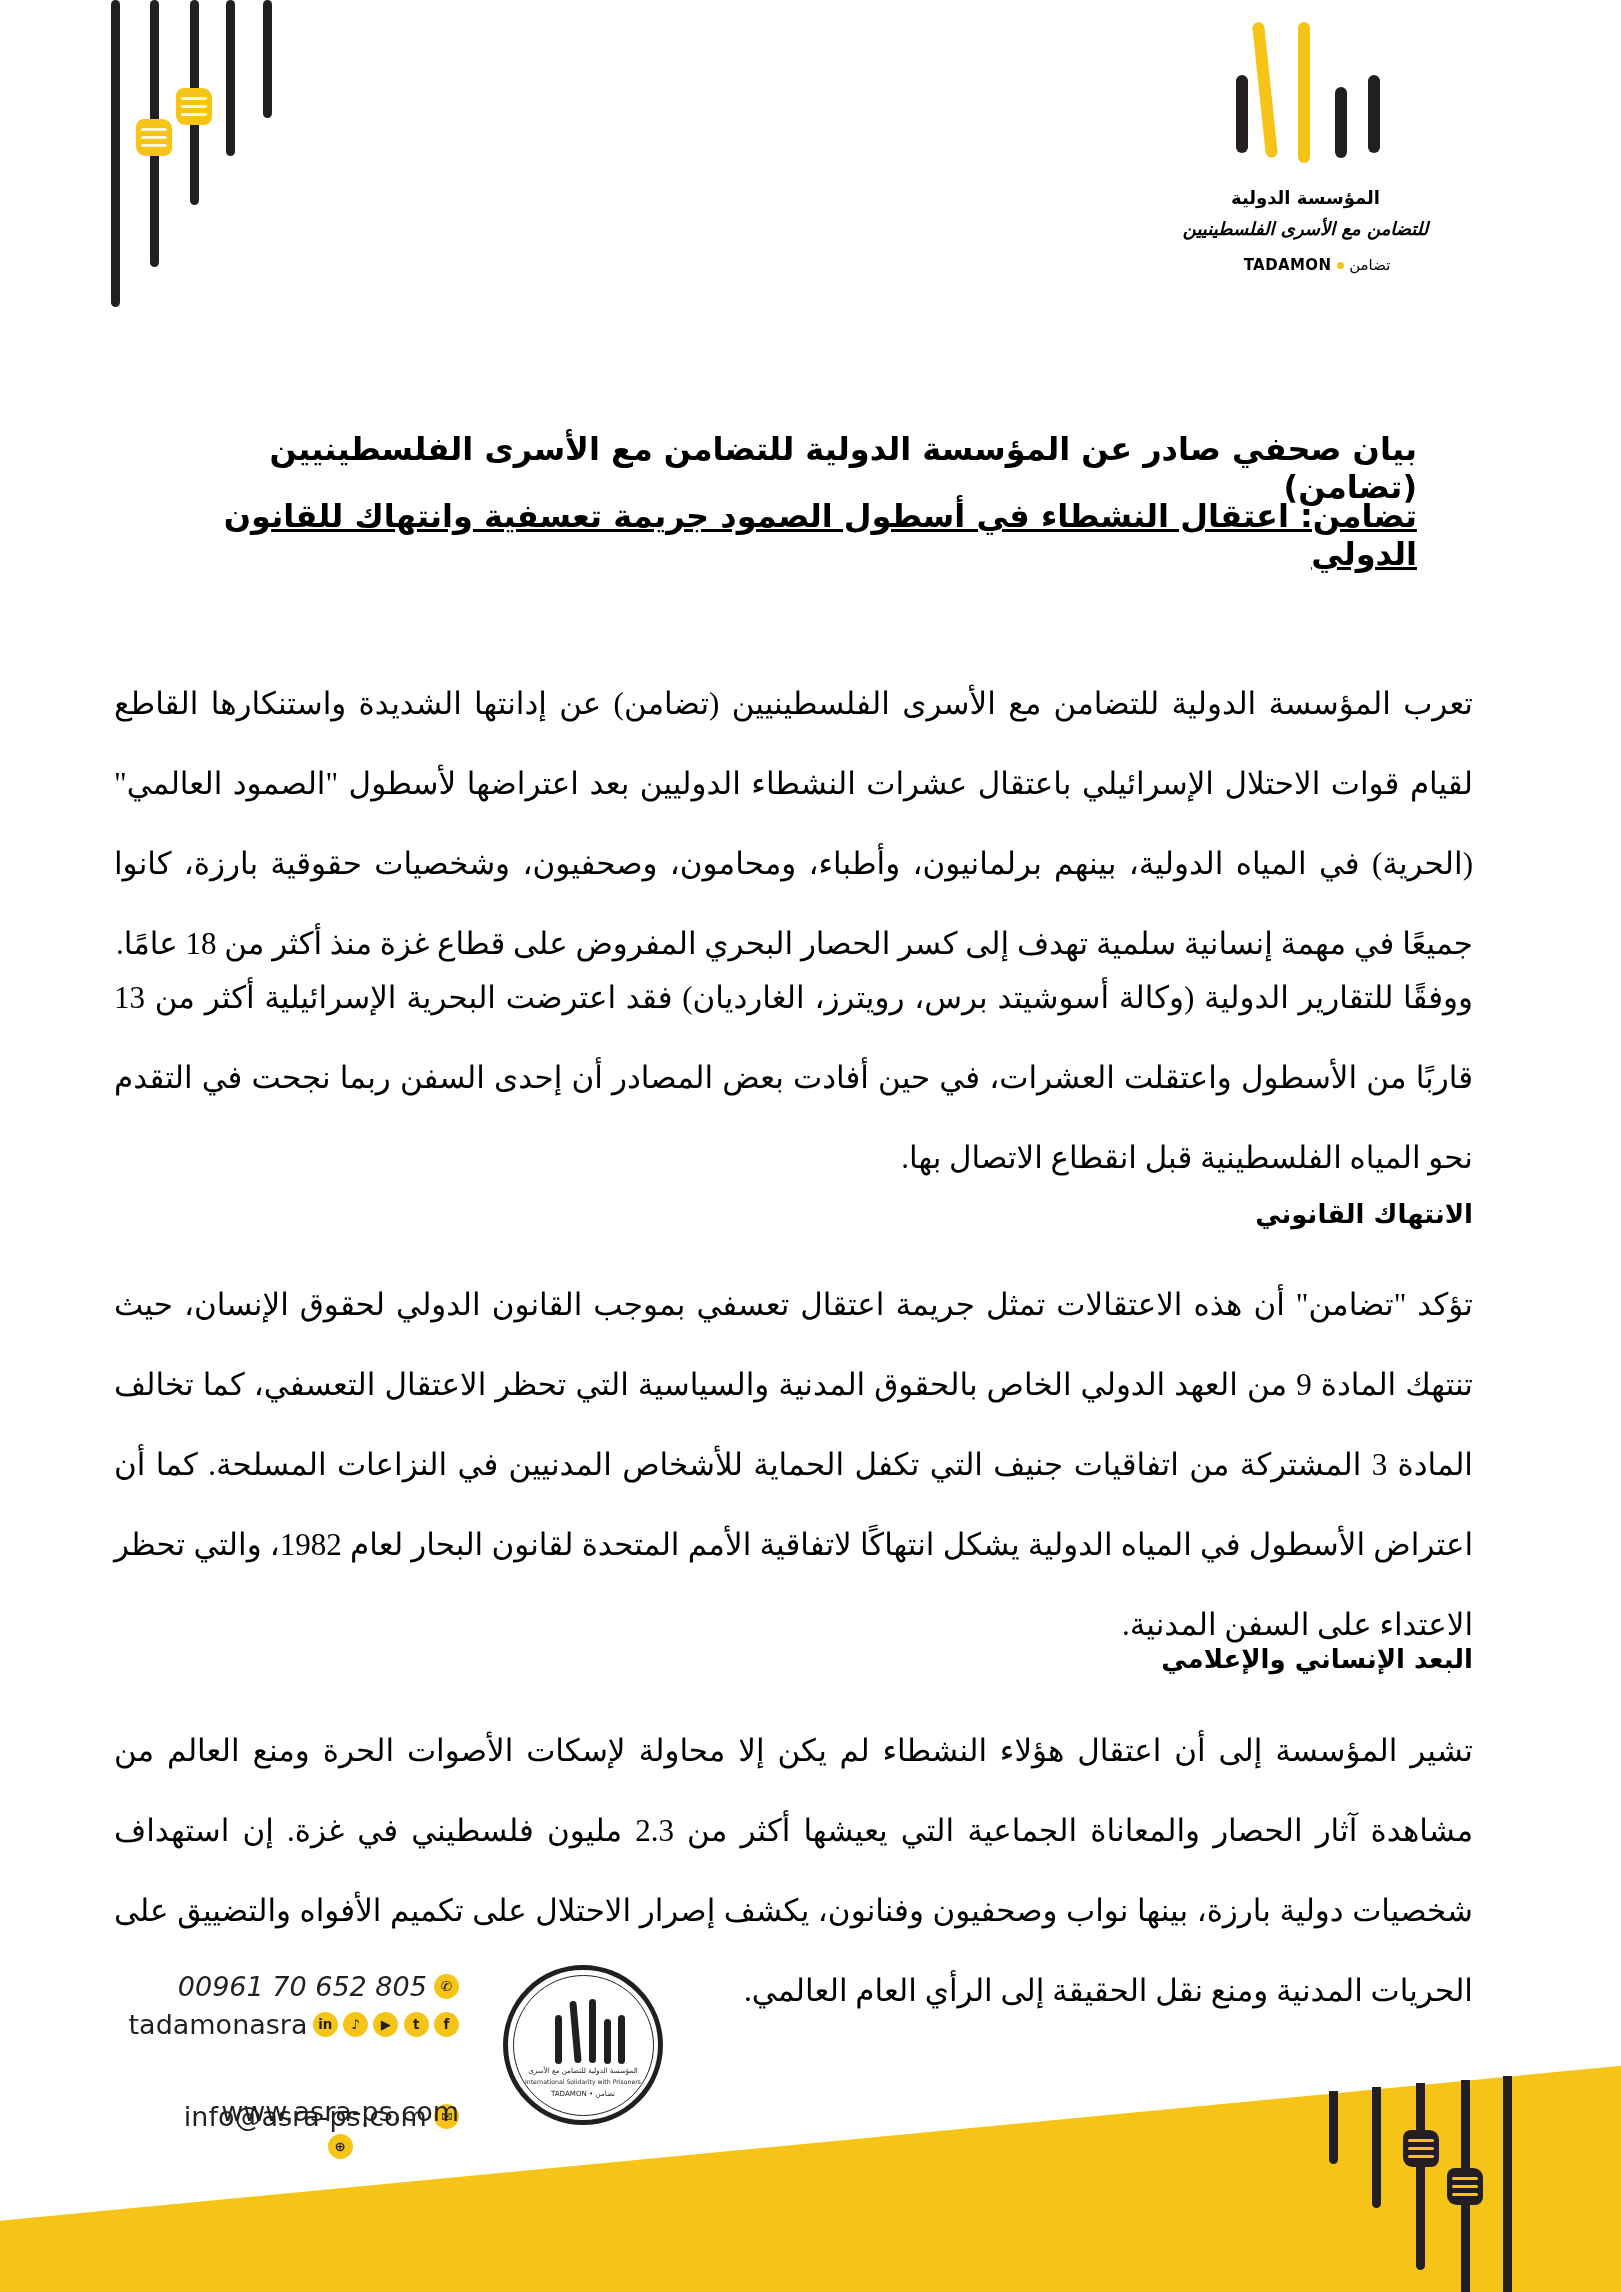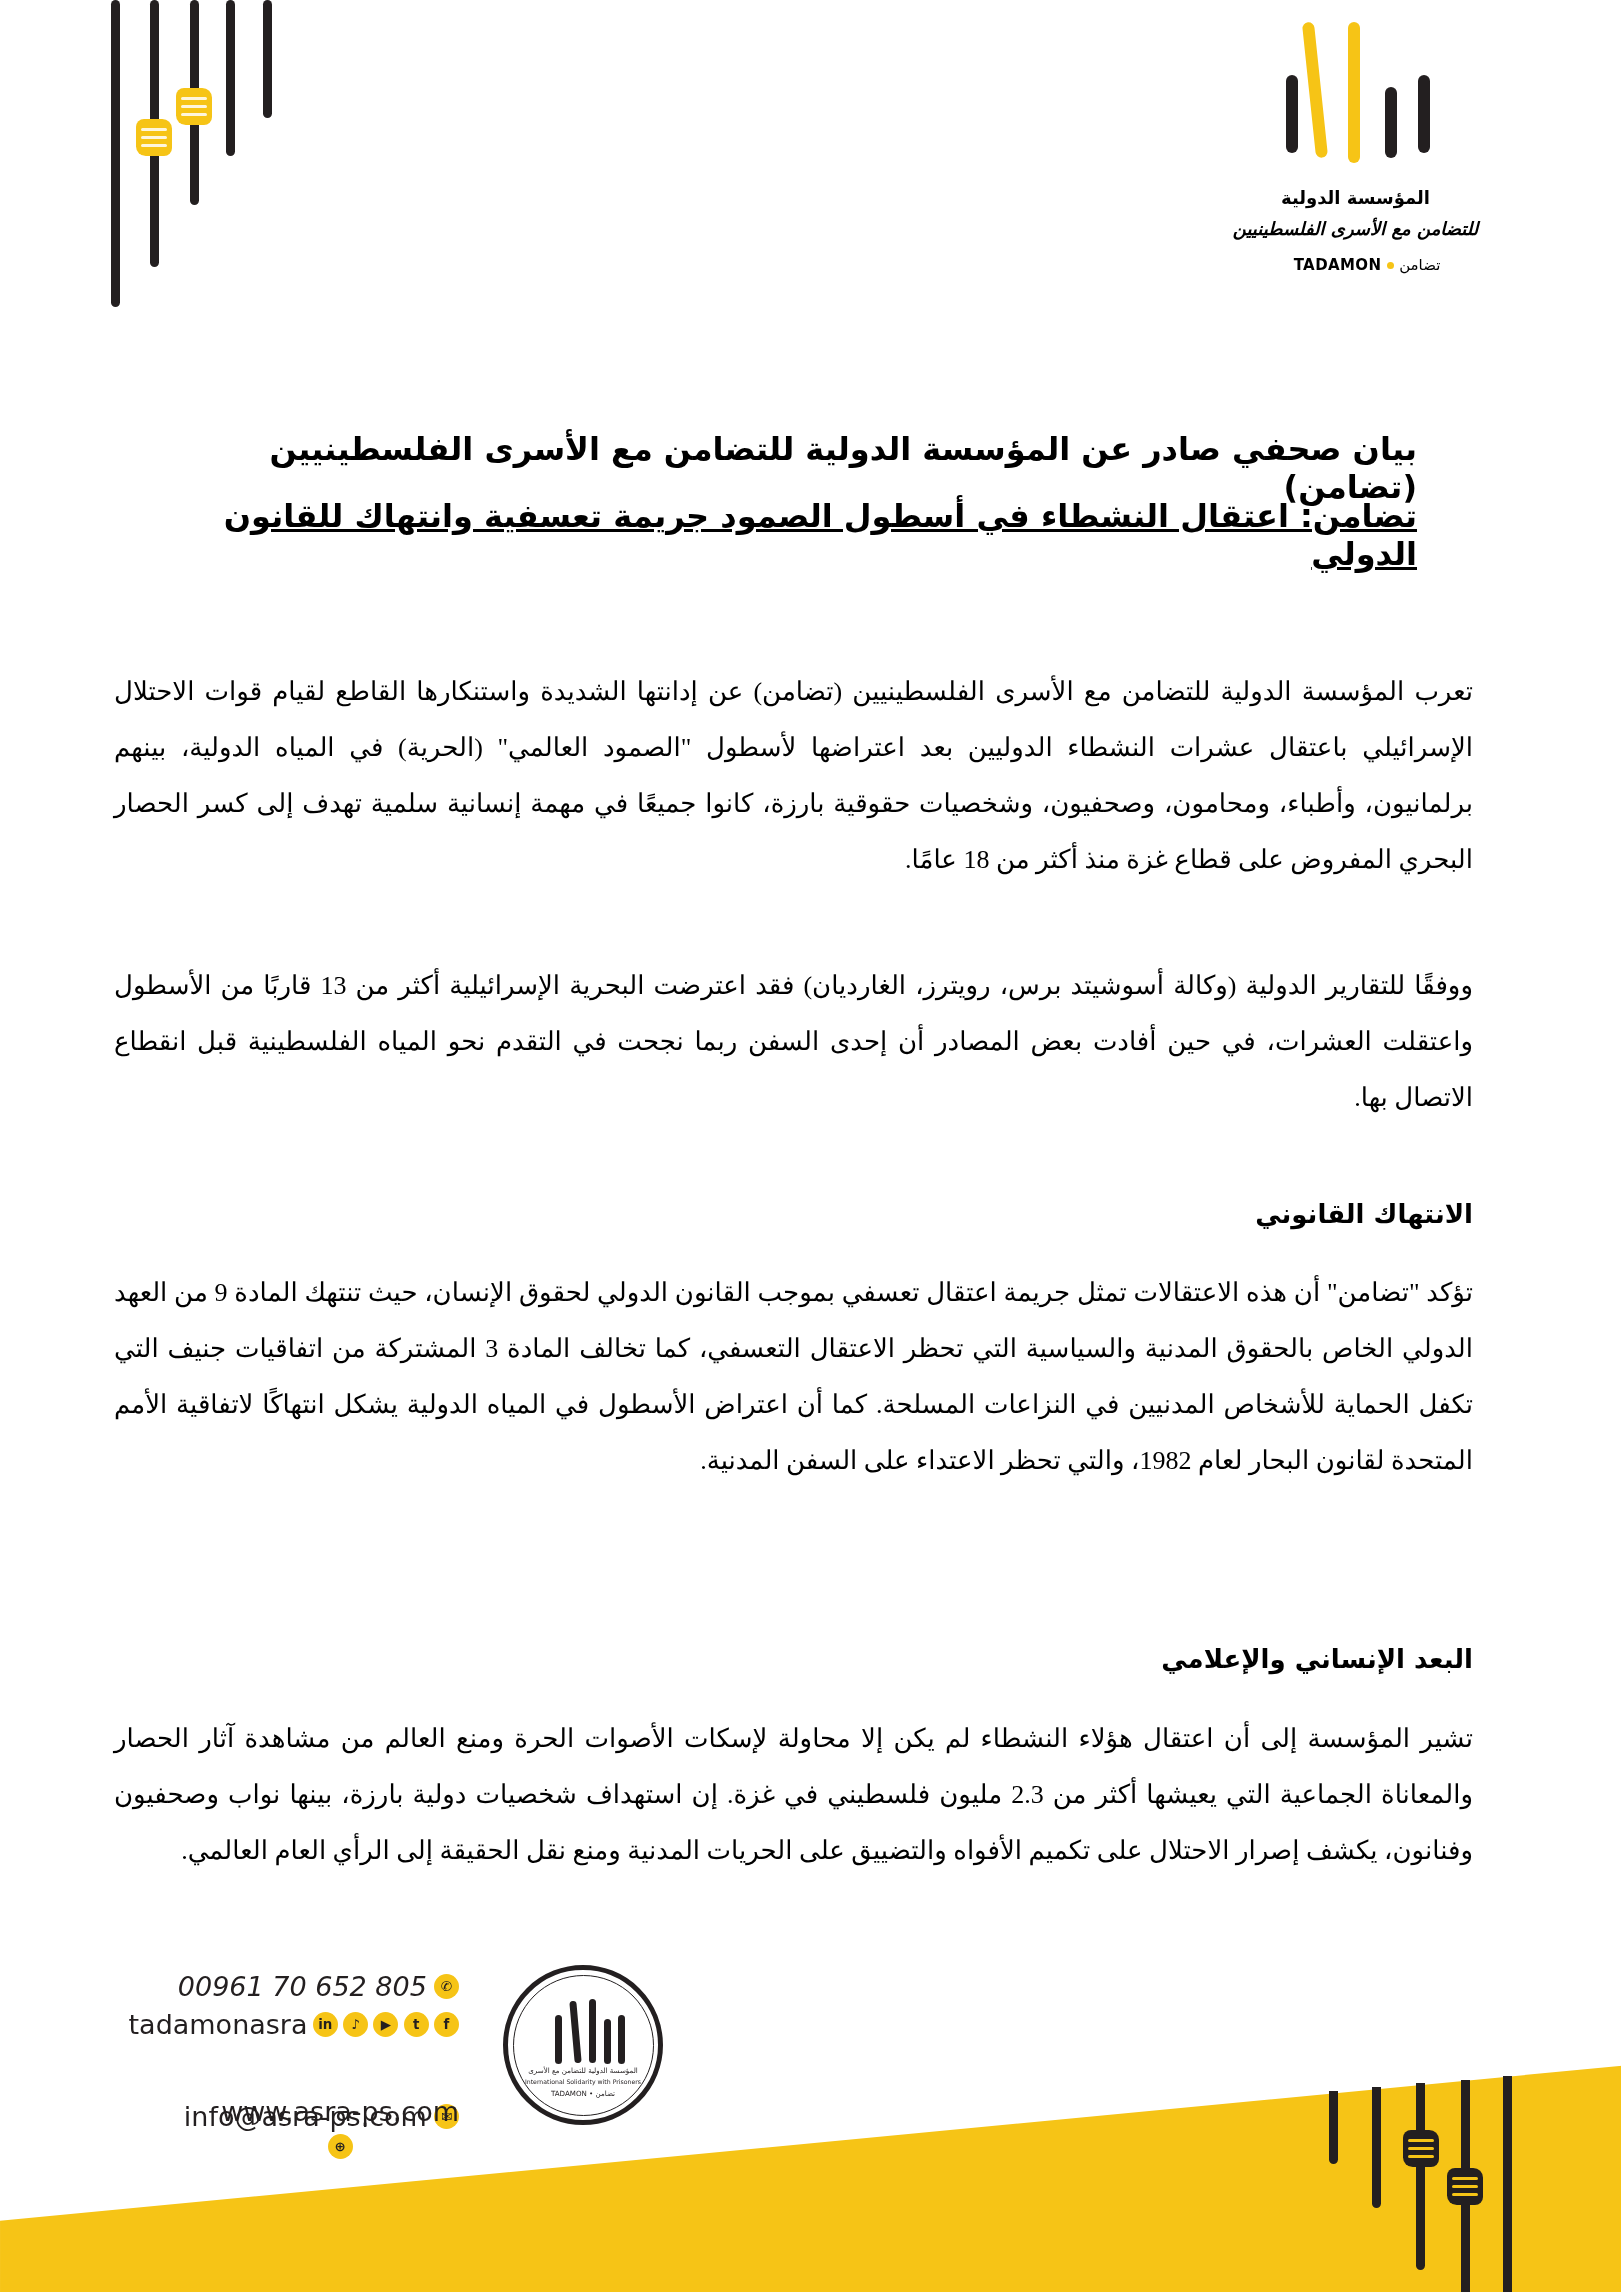--- a/index.html
+++ b/index.html
@@ -11,37 +11,37 @@
   .abs { position: absolute; }
 
   
   .tl-bar { position: absolute; width: 9px; background: #231f20; border-radius: 4.5px; top: 0; }
   .fist { position: absolute; width: 36px; height: 37px; background: #f6c416; border-radius: 8px 9.8px 8px 9.8px; }
   .fist i { position: absolute; left: 5.3px; right: 5.3px; height: 2.7px; background: #fff; opacity: .85; border-radius: 1.8px; }
   .fist.dark { background: #231f20; }
   .fist.dark i { background: #f6c416; opacity: 1; }
 
   
-  .logo { position: absolute; left: 1204px; top: 53px; width: 303px; height: 232px; }
+  .logo { position: absolute; left: 1154px; top: 53px; width: 303px; height: 232px; }
   .logo .lb { position: absolute; border-radius: 6.2px; width: 11.6px; }
   .logo .t1 { position: absolute; left: 0; right: 0; text-align: center; font-family: "DejaVu Sans", sans-serif; font-weight: bold; direction: rtl; }
   .logo-tag { position: absolute; top: 203px; left: 0; right: 0; text-align: center; font-family: "DejaVu Sans", sans-serif; font-size: 15px; }
   .logo-tag .dot { display: inline-block; width: 7.1px; height: 7.1px; background: #f6c416; border-radius: 50%; margin: 0 5.3px; vertical-align: middle; }
   .logo-tag b { font-weight: bold; letter-spacing: 0.4px; margin-left: 23px; }
 
   
   .title {
     position: absolute; left: 178px; width: 1239px; text-align: right; direction: rtl;
     font-family: "DejaVu Sans", sans-serif; font-weight: bold; font-size: 32px;
   }
 
   
   .para {
     position: absolute; left: 114px; width: 1359px; direction: rtl; text-align: justify;
-    text-align-last: right; font-size: 26px; line-height: 56px;
+    text-align-last: right; font-size: 31px; line-height: 80px;
     font-family: "Liberation Serif", "DejaVu Serif", serif;
   }
   .heading {
     position: absolute; right: 149px; direction: rtl; text-align: right;
     font-family: "DejaVu Sans", sans-serif; font-weight: bold; font-size: 26px;
   }
 
   
   .contact { position: absolute; right: 1163px; display: flex; align-items: center; gap: 7.1px; font-family: "DejaVu Sans", sans-serif; color: #231f20; font-size: 27px; }
   .ic { display: inline-flex; width: 25px; height: 25px; border-radius: 50%; background: #f6c416; color: #231f20; font-size: 13.4px; font-weight: bold; align-items: center; justify-content: center; font-family: "DejaVu Sans", sans-serif; }

